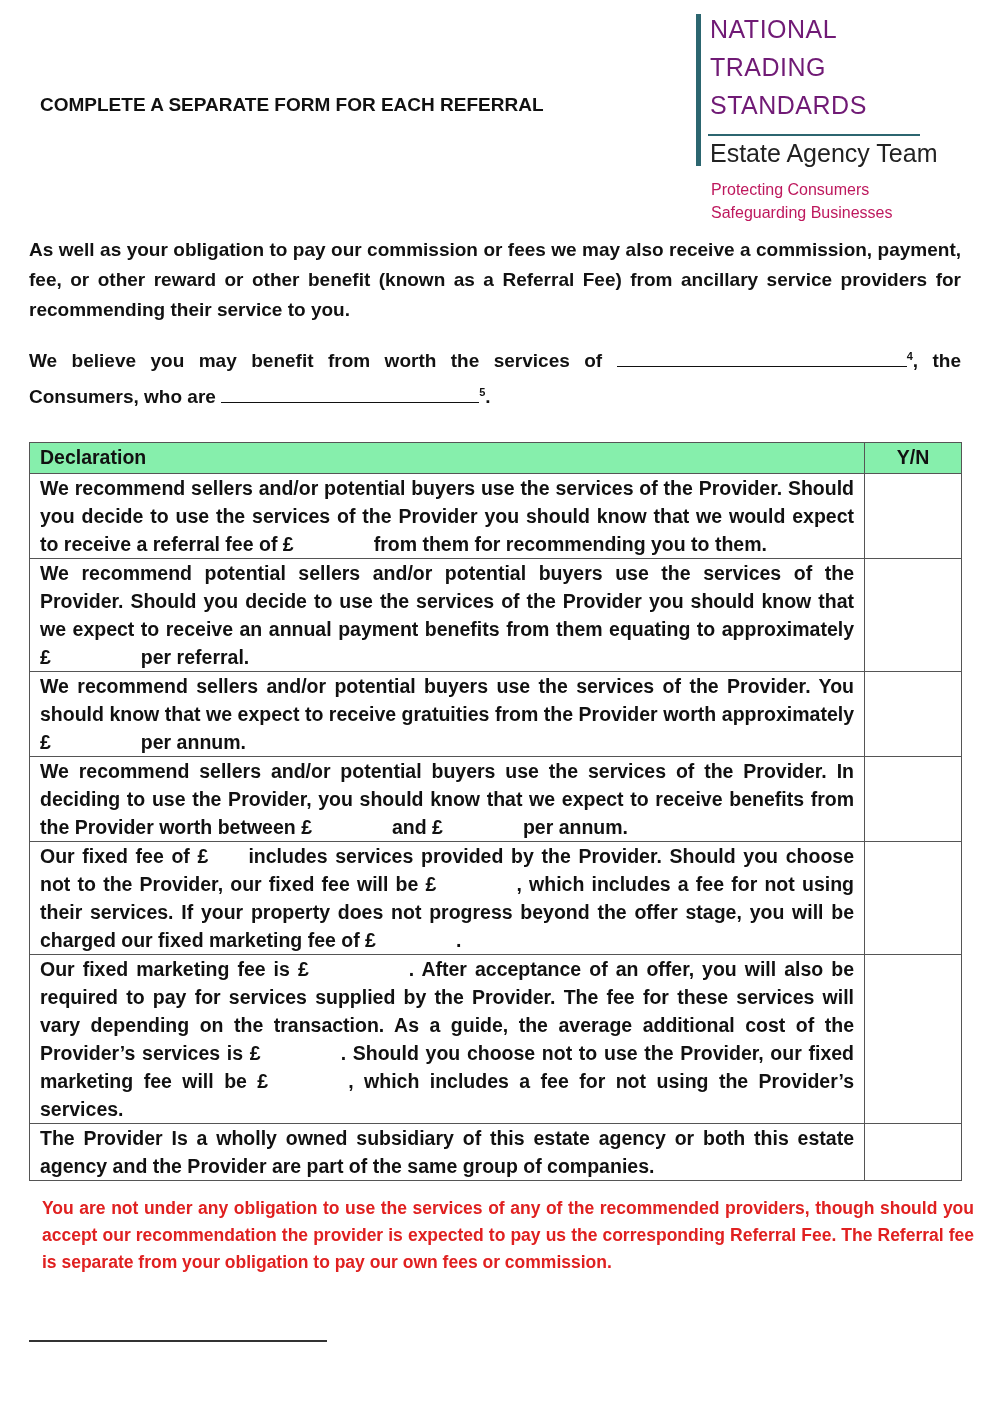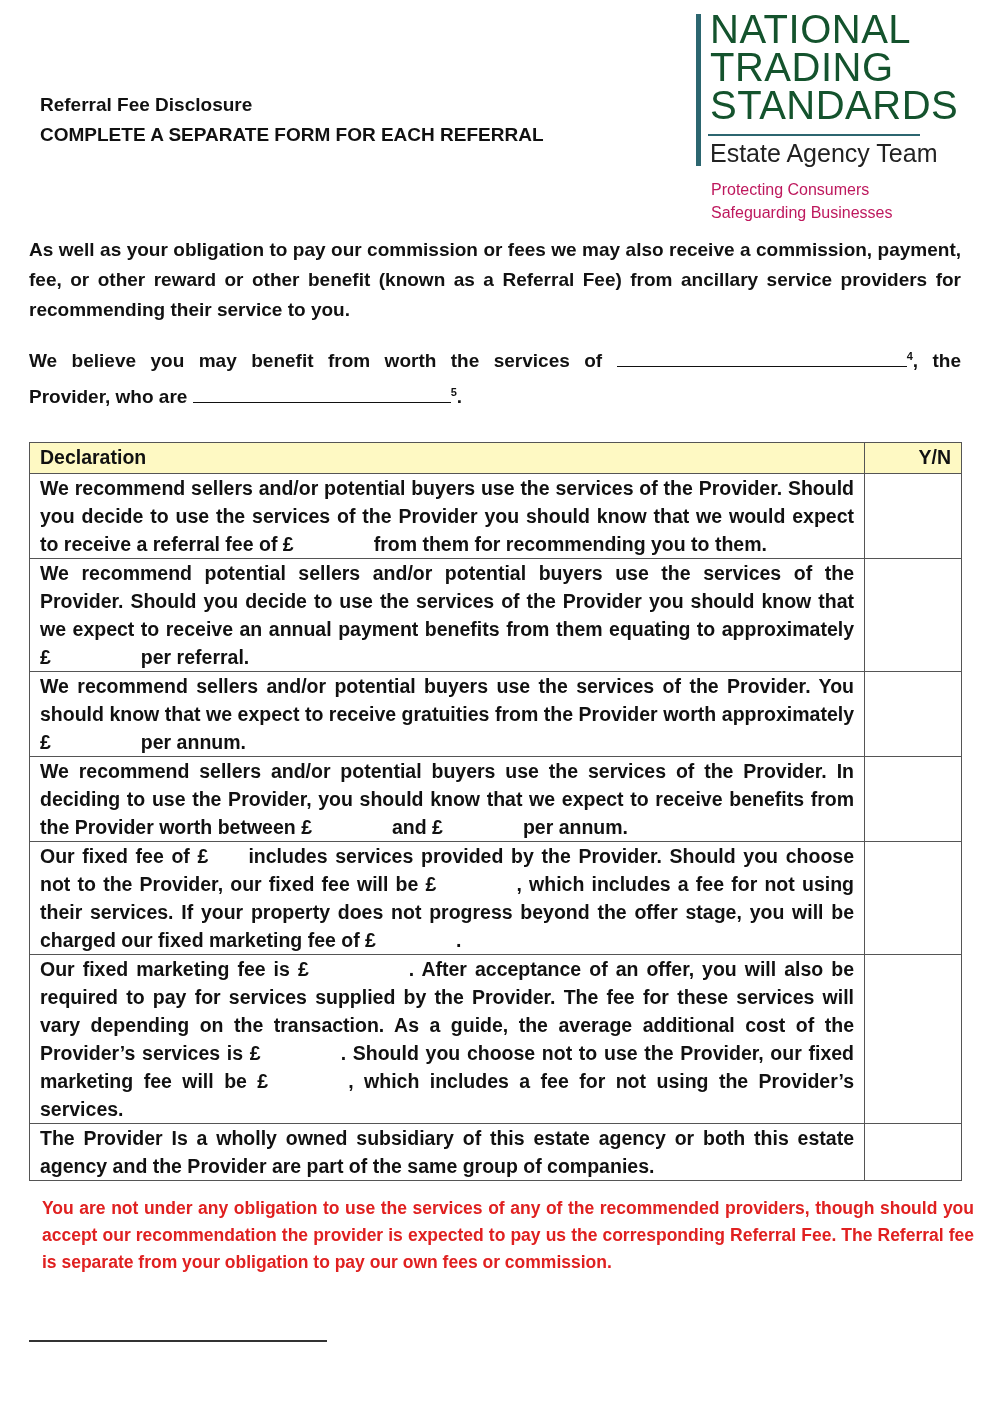--- a/index.html
+++ b/index.html
@@ -3,49 +3,48 @@
 <meta charset="utf-8">
 <style>
   html, body { margin: 0; padding: 0; background: #ffffff; }
   body {
     width: 990px; height: 1416px; position: relative; overflow: hidden;
     font-family: "Liberation Sans", sans-serif; color: #111;
   }
   .title-block { position: absolute; left: 40px; top: 90px; font-weight: bold; font-size: 19px; line-height: 30px; }
   .logo { position: absolute; left: 696px; top: 10px; width: 260px; height: 220px; }
   .logo-bar { position: absolute; left: 0; top: 4px; width: 5px; height: 152px; background: #2c6670; }
-  .logo-main { position: absolute; left: 14px; top: 0; font-size: 40px; line-height: 38px; color: #14532d; letter-spacing: 0.5px; }
+  .logo-main { position: absolute; left: 14px; top: 0; font-size: 25px; line-height: 38px; color: #701a75; letter-spacing: 0.5px; }
   .logo-rule { position: absolute; left: 12px; top: 124px; width: 212px; height: 2px; background: #2c6670; }
   .logo-team { position: absolute; left: 14px; top: 126px; font-size: 25px; line-height: 34px; color: #222; }
   .logo-tag { position: absolute; left: 15px; top: 168px; font-size: 16px; line-height: 23px; color: #be185d; }
   .para { position: absolute; left: 29px; width: 932px; font-weight: bold; font-size: 19px; line-height: 30px; text-align: justify; }
   .p1 { top: 235px; }
   .p2 { top: 340px; line-height: 42px; text-align-last: justify; }
   .p3 { top: 382px; line-height: 30px; }
   .blank { display: inline-block; border-bottom: 1.5px solid #111; height: 18px; vertical-align: baseline; }
   sup { font-size: 11px; vertical-align: super; line-height: 0; }
   table.decl {
     position: absolute; left: 29px; top: 442px; width: 933px;
     border-collapse: collapse; font-size: 19.5px; line-height: 28px;
   }
   table.decl th, table.decl td { border: 1.5px solid #555; padding: 0 10px; vertical-align: top; }
-  table.decl th { background: #fef9c3; font-weight: bold; text-align: left; height: 30px; }
-  table.decl th.yn, table.decl td.yn { width: 76px; text-align: right; }
+  table.decl th { background: #86efac; font-weight: bold; text-align: left; height: 30px; }
+  table.decl th.yn, table.decl td.yn { width: 76px; text-align: center; }
   td.txt { text-align: justify; font-weight: bold; }
   .gap { display: inline-block; }
   .warning { position: absolute; left: 42px; top: 1195px; width: 932px; color: #e02020; font-weight: bold; font-size: 17.5px; line-height: 27px; text-align: justify; }
   .fn-rule { position: absolute; left: 29px; top: 1340px; width: 298px; height: 1.5px; background: #333; }
   .footnotes { position: absolute; left: 29px; top: 1431px; font-size: 17.5px; line-height: 26px; margin-left: 16px; }
   .footnotes sup { font-size: 11px; }
 </style>
 </head>
 <body>
 
 <div class="title-block">
-  <div>Referral Fee Disclosure</div>
   <div>COMPLETE A SEPARATE FORM FOR EACH REFERRAL</div>
 </div>
 
 <div class="logo">
   <div class="logo-bar"></div>
   <div class="logo-main">
     <div>NATIONAL</div>
     <div>TRADING</div>
     <div>STANDARDS</div>
   </div>
@@ -57,21 +56,21 @@
   </div>
 </div>
 
 <div class="para p1">As well as your obligation to pay our commission or fees we may also receive a commission, payment, fee, or other reward or other benefit (known as a Referral Fee) from ancillary service providers for recommending their service to you.</div>
 
 <div class="para p2">
   <span>We believe you may benefit from worth the services of</span>
   <span class="blank" style="width:290px"></span><sup>4</sup><span>, the</span>
 </div>
 <div class="para p3">
-  <span>Provider, who are</span>
+  <span>Consumers, who are</span>
   <span class="blank" style="width:258px"></span><sup>5</sup><span>.</span>
 </div>
 
 <table class="decl">
   <thead>
     <tr>
       <th>Declaration</th>
       <th class="yn">Y/N</th>
     </tr>
   </thead>

